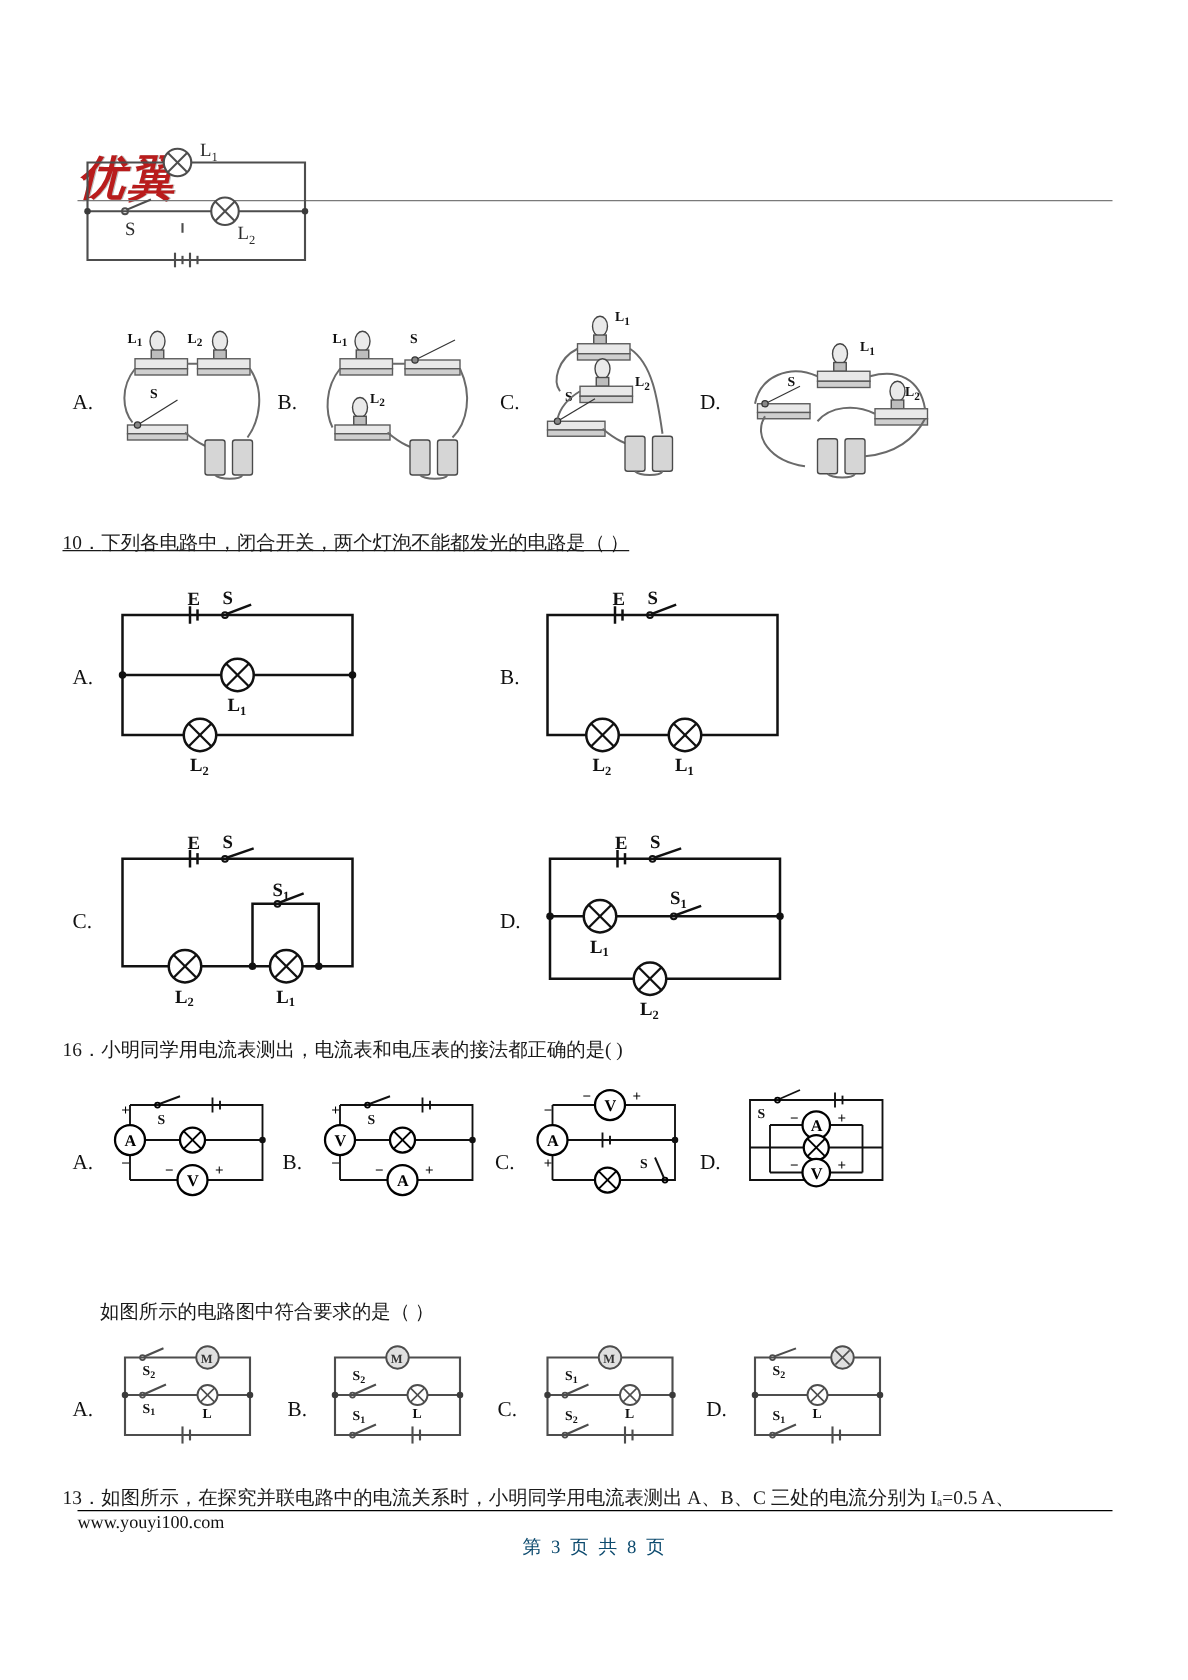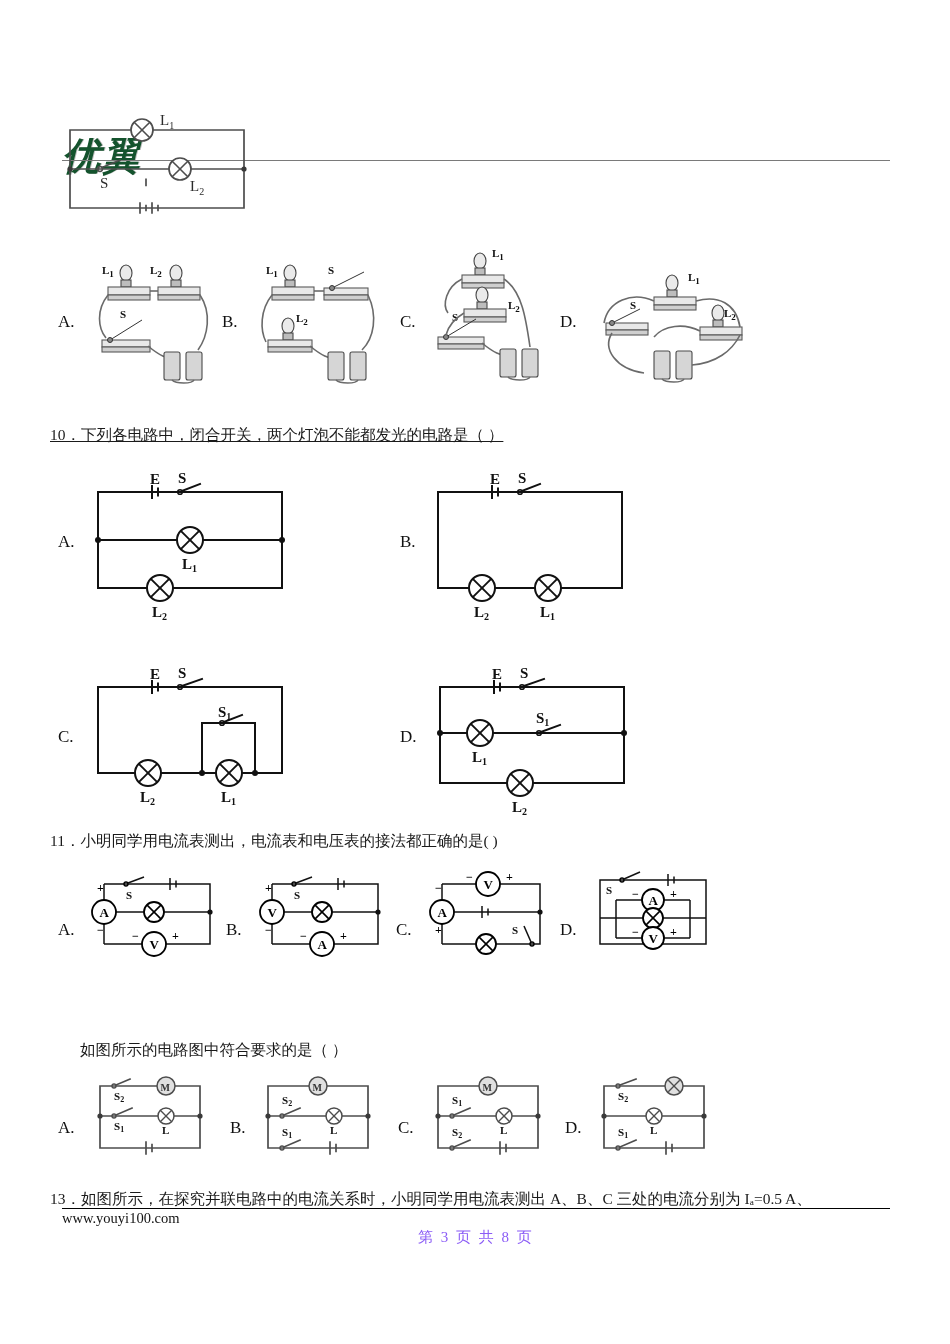--- a/index.html
+++ b/index.html
@@ -6,24 +6,24 @@
   body{
     width:950px;height:1344px;background:#ffffff;
     font-family:"Liberation Serif","DejaVu Serif",serif;
     color:#000;position:relative;overflow:hidden;
   }
   .page{position:relative;width:950px;height:1344px;}
 
   
   .header{position:absolute;left:0;top:60px;width:950px;height:55px;}
   .logo{
-    position:absolute;left:62px;top:76px;
+    position:absolute;left:62px;top:62px;
     font-family:"DejaVu Serif",serif;
     font-size:38px;font-weight:bold;font-style:italic;
-    color:#14532d;letter-spacing:2px;
+    color:#b91c1c;letter-spacing:2px;
     line-height:40px;
     text-shadow:1px 0 0 #bdbdbd;
   }
   .header-rule{
     position:absolute;left:62px;top:100px;width:828px;height:0;
     border-top:1.6px solid #7a7a7a;
   }
 
   
   .qtext{
@@ -38,21 +38,21 @@
   }
 
   
   .footer-rule{position:absolute;left:62px;top:1208px;width:828px;border-top:1.3px solid #000;}
   .footer-url{
     position:absolute;left:62px;top:1210px;font-size:14.5px;
     font-family:"Liberation Serif",serif;color:#111;
   }
   .footer-page{
     position:absolute;left:418px;top:1228px;font-size:15px;
-    font-family:"Liberation Serif",serif;color:#8b5cf6;letter-spacing:2px;
+    font-family:"Liberation Serif",serif;color:#0c4a6e;letter-spacing:2px;
   }
 
   
   .fig{position:absolute;}
   svg{display:block;overflow:visible;}
   .wire{stroke:#4d4d4d;stroke-width:1.7;fill:none;stroke-linecap:square;}
   .wire-k{stroke:#111;stroke-width:2;fill:none;stroke-linecap:square;}
   .wire-thin{stroke:#111;stroke-width:1.5;fill:none;}
   .node{fill:#3a3a3a;}
   .node-k{fill:#111;}
@@ -356,21 +356,21 @@
       <circle class="lampc-k" cx="88" cy="118" r="13"></circle>
       <line class="lampx-k" x1="78.8" y1="108.8" x2="97.2" y2="127.2"></line>
       <line class="lampx-k" x1="97.2" y1="108.8" x2="78.8" y2="127.2"></line>
       <text class="lbl-k" x="80" y="147">L<tspan font-size="10" dy="3">2</tspan></text>
       <circle class="node-k" cx="8" cy="68" r="3"></circle>
       <circle class="node-k" cx="192" cy="68" r="3"></circle>
     </svg>
   </div>
 
   <div class="qtext" style="left:50px;top:828px;">
-    <span class="num">11．</span><span>小明同学用电流表测出，电流表和电压表的接法都正确的是(  )</span>
+    <span class="num">16．</span><span>小明同学用电流表测出，电流表和电压表的接法都正确的是(  )</span>
   </div>
 
   <div class="opt-label" style="left:58px;top:920px;">A.</div>
   <div class="fig" style="left:84px;top:872px;">
     <svg width="135" height="85" viewBox="0 0 135 85">
       <path class="wire-thin" d="M20 12 L126 12 L126 72 L20 72"></path>
       <path class="wire-thin" d="M20 40 L126 40"></path>
       <path class="wire-thin" d="M20 12 L20 28"></path>
       <path class="wire-thin" d="M20 52 L20 72"></path>
 

